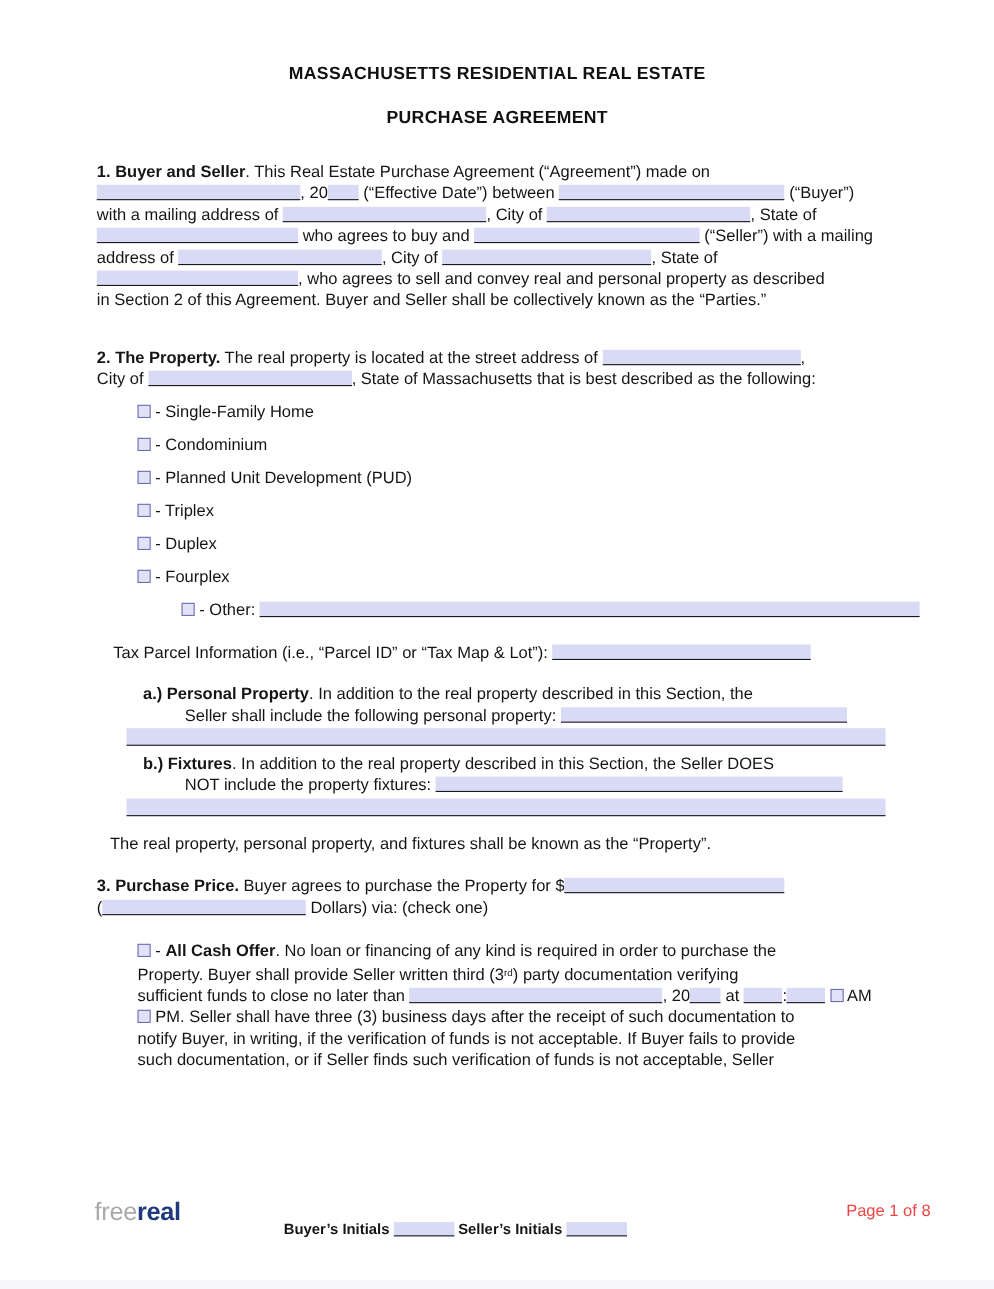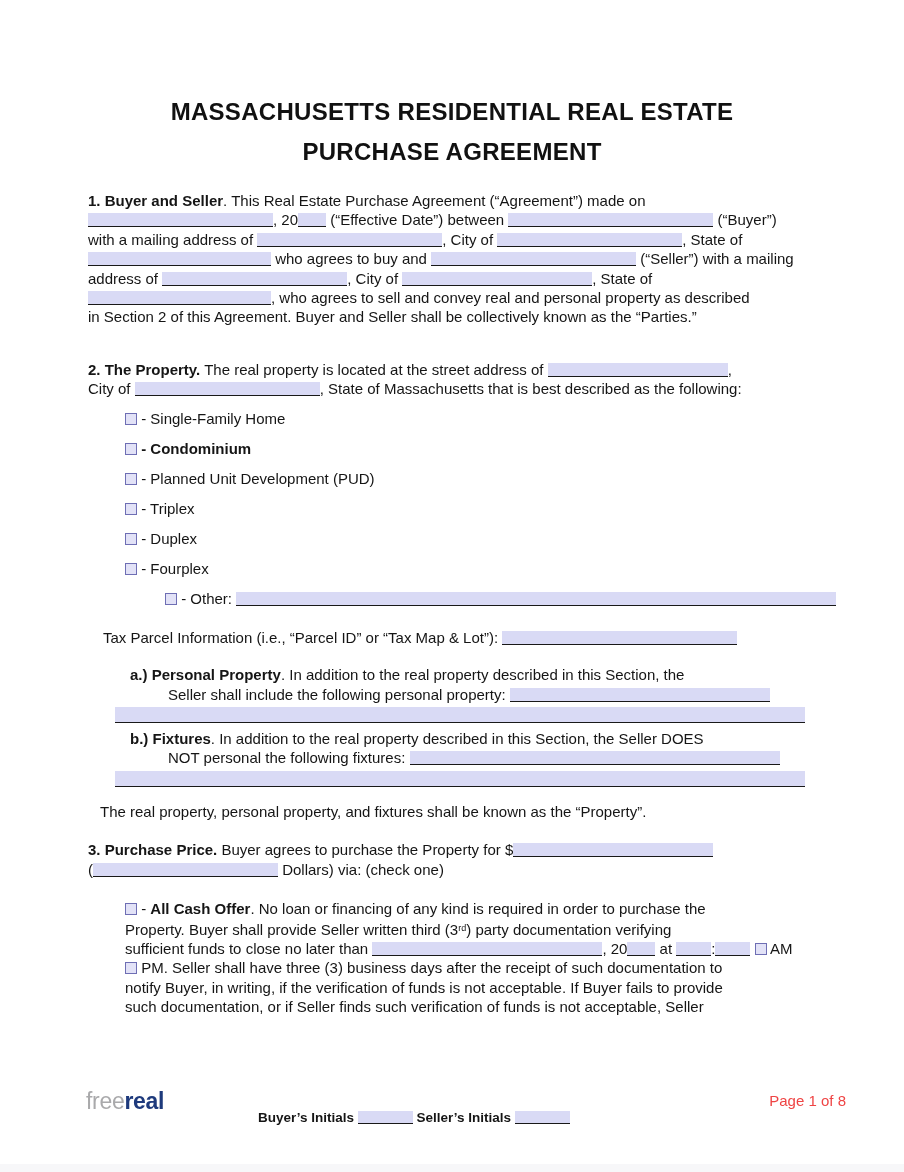--- a/index.html
+++ b/index.html
@@ -3,21 +3,21 @@
 <meta charset="utf-8">
 <style>
   * { margin:0; padding:0; box-sizing:border-box; }
   html,body { background:#fff; }
   .page {
     position:relative; width:904px; height:1172px; background:#ffffff;
     font-family:"Liberation Sans", sans-serif; font-size:15px; color:#151515;
     overflow:hidden;
   }
   .content { padding:0 88px; }
-  .title-block { padding-top:76px; text-align:center; font-weight:700; font-size:24px; line-height:40px; letter-spacing:0.3px; color:#111;margin-top:16px; }
+  .title-block { padding-top:48px; text-align:center; font-weight:700; font-size:16px; line-height:40px; letter-spacing:0.3px; color:#111; }
   .line { line-height:19.4px; white-space:nowrap; }
   .b { font-weight:700; }
   .sup { font-size:9px; vertical-align:4px; }
   .field {
     display:inline-block; height:14px; background:#d9daf5;
     border-bottom:1px solid #191919; vertical-align:-2px;
   }
   .field.wide { height:16px; vertical-align:-4px; }
   .checkbox {
     display:inline-block; width:12px; height:12px; background:#e2e2f7;
@@ -67,41 +67,41 @@
       </div>
 
     <div class="para s2">
         <div class="line"><span class="b t">2. The Property.</span><span class="t"> The real property is located at the street address of </span><span class="field" style="width: 180px;"></span><span class="t">,</span></div>
         <div class="line"><span class="t">City of </span><span class="field" style="width: 185px;"></span><span class="t">, State of Massachusetts that is best described as the following:</span></div>
       </div>
 
 
     <div class="para check-list">
         <div class="line" style="margin-left: 37px;"><span class="checkbox"></span><span class="t"> - Single-Family Home</span></div>
-        <div class="line" style="margin-left: 37px; font-weight: bold;"><span class="checkbox"></span><span class="t"> - Condominium</span></div>
+        <div class="line" style="margin-left: 37px;"><span class="checkbox"></span><span class="t"> - Condominium</span></div>
         <div class="line" style="margin-left: 37px;"><span class="checkbox"></span><span class="t"> - Planned Unit Development (PUD)</span></div>
         <div class="line" style="margin-left: 37px;"><span class="checkbox"></span><span class="t"> - Triplex</span></div>
         <div class="line" style="margin-left: 37px;"><span class="checkbox"></span><span class="t"> - Duplex</span></div>
         <div class="line" style="margin-left: 37px;"><span class="checkbox"></span><span class="t"> - Fourplex</span></div>
         <div class="line" style="margin-left: 37px; padding-left: 40px;"><span class="checkbox"></span><span class="t"> - Other: </span><span class="field" style="width: 600px;"></span></div>
       </div>
 
     <div class="para tax">
         <div class="line" style="margin-left: 15px;"><span class="t">Tax Parcel Information (i.e., “Parcel ID” or “Tax Map &amp; Lot”): </span><span class="field" style="width: 235px;"></span></div>
       </div>
 
     <div class="para pp">
         <div class="line" style="margin-left: 42px;"><span class="b t">a.) Personal Property</span><span class="t">. In addition to the real property described in this Section, the</span></div>
         <div class="line" style="margin-left: 80px;"><span class="t">Seller shall include the following personal property: </span><span class="field" style="width: 260px;"></span></div>
         <div class="line" style="margin-left: 27px;"><span class="field wide" style="width: 690px;"></span></div>
       </div>
 
     <div class="para fx">
         <div class="line" style="margin-left: 42px;"><span class="b t">b.) Fixtures</span><span class="t">. In addition to the real property described in this Section, the Seller DOES</span></div>
-        <div class="line" style="margin-left: 80px;"><span class="t">NOT personal the following fixtures: </span><span class="field" style="width: 370px;"></span></div>
+        <div class="line" style="margin-left: 80px;"><span class="t">NOT include the property fixtures: </span><span class="field" style="width: 370px;"></span></div>
         <div class="line" style="margin-left: 27px;"><span class="field wide" style="width: 690px;"></span></div>
       </div>
 
     <div class="para note">
         <div class="line"><span class="t">The real property, personal property, and fixtures shall be known as the “Property”.</span></div>
       </div>
 
     <div class="para s3">
         <div class="line"><span class="b t">3. Purchase Price.</span><span class="t"> Buyer agrees to purchase the Property for $</span><span class="field" style="width: 200px;"></span></div>
         <div class="line"><span class="t">(</span><span class="field" style="width: 185px;"></span><span class="t"> Dollars) via: (check one)</span></div>

